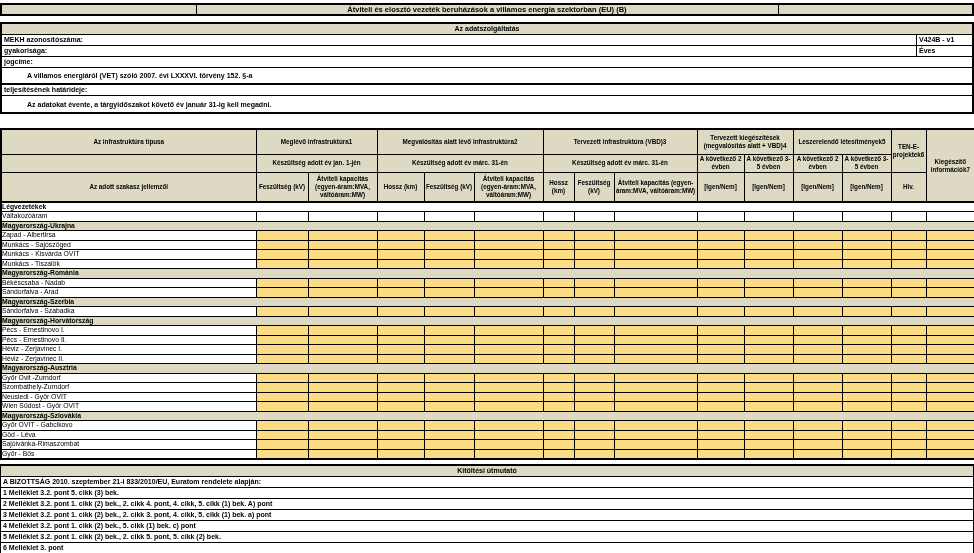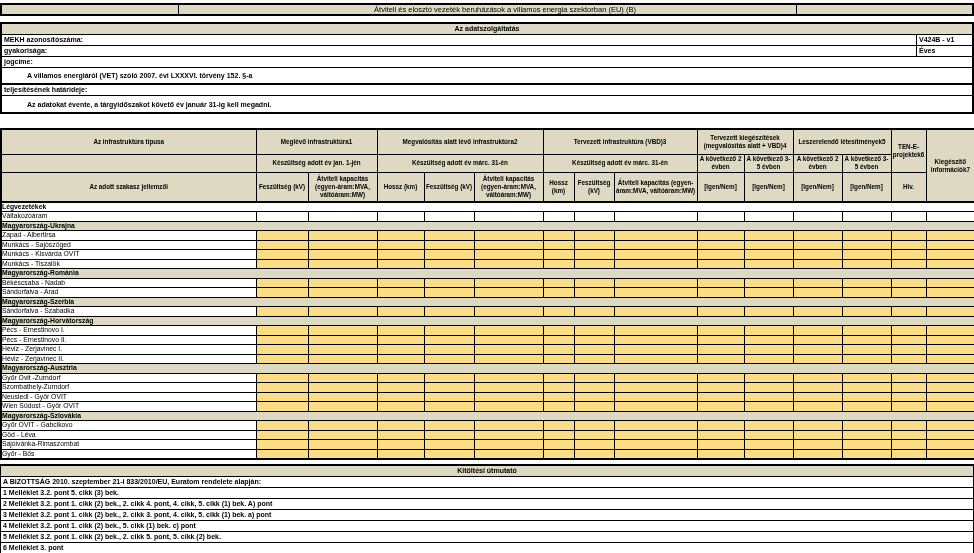--- a/index.html
+++ b/index.html
@@ -16,21 +16,21 @@
 
   
   .title-band{
     margin-top:3px;height:13px;background:var(--tan);
     border:2px solid var(--border);box-sizing:border-box;
     display:flex;align-items:center;justify-content:center;
   }
   .title-cell{
     height:100%;display:flex;align-items:center;justify-content:center;
     width:581px;border-left:1px solid var(--border);border-right:1px solid var(--border);
-    font-size:7.5px;font-weight:normal;white-space:nowrap;padding-left:36px;
+    font-size:7.5px;font-weight:bold;white-space:nowrap;
   }
 
   
   .info-block{margin-top:6px;border:2px solid var(--border);box-sizing:border-box;}
   .band{
     background:var(--tan);text-align:center;font-weight:bold;
     font-size:7px;height:10px;line-height:10px;border-bottom:1px solid var(--border);
   }
   .info-row{display:flex;height:10px;line-height:10px;font-size:7px;font-weight:bold;border-bottom:1px solid var(--border);}
   .info-row .lbl{flex:1;padding-left:2px;white-space:nowrap;}

